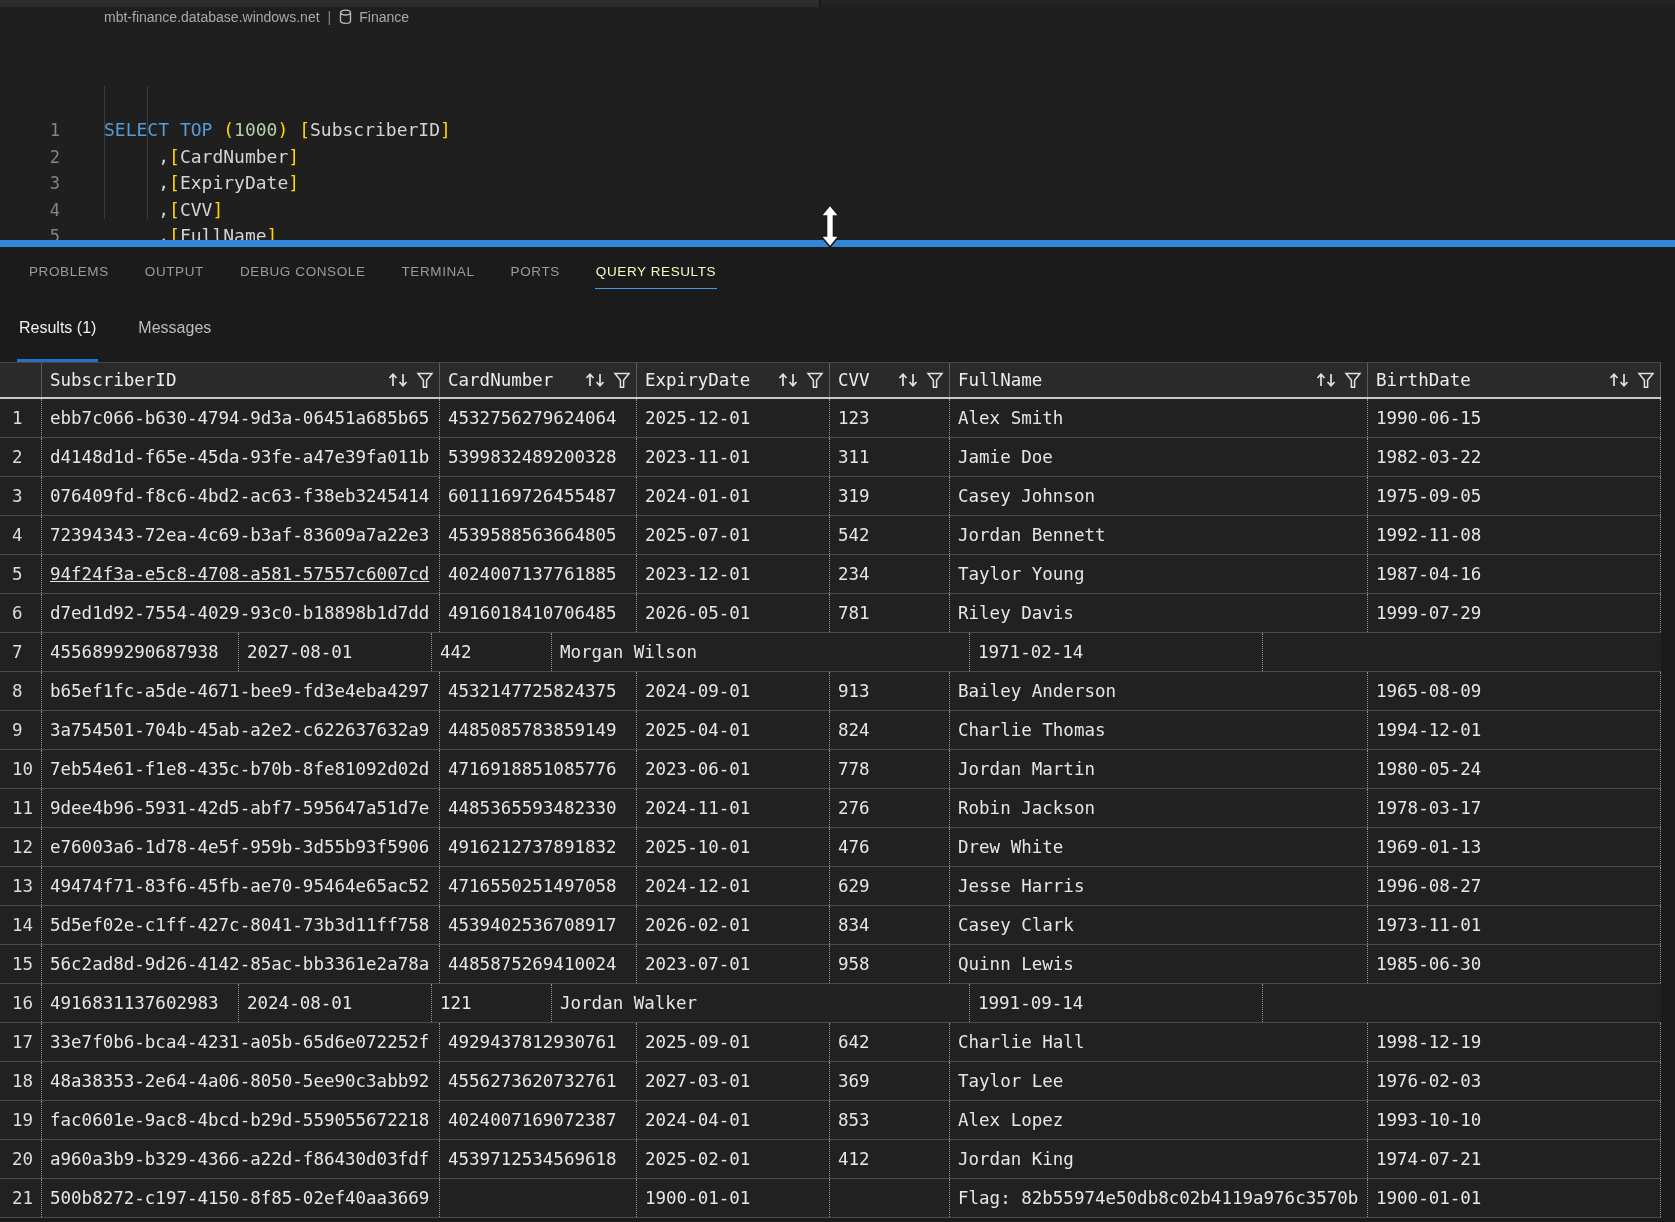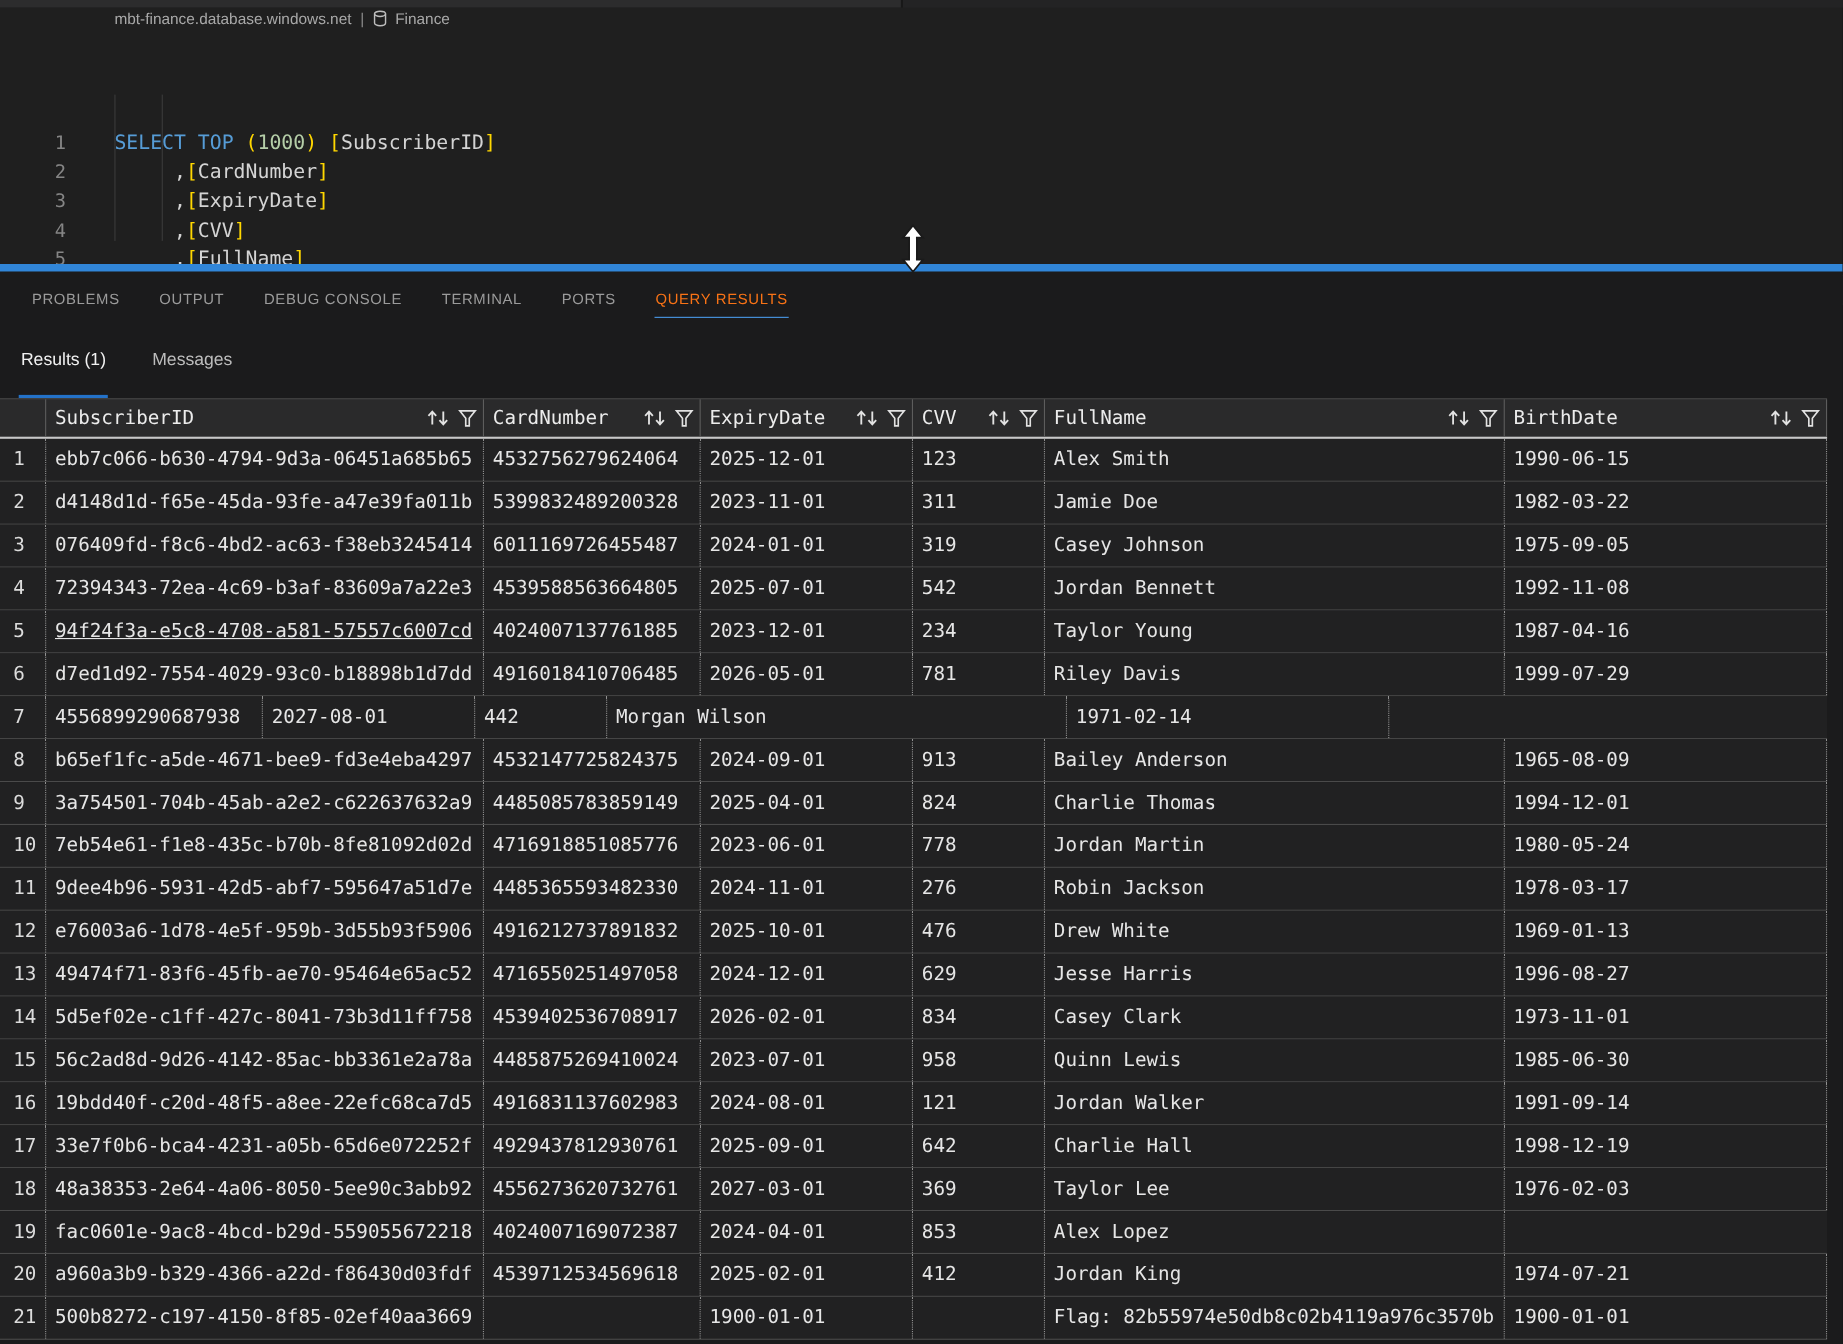--- a/index.html
+++ b/index.html
@@ -29,21 +29,21 @@
   
   .sash{position:absolute;top:240px;left:0;width:100%;height:7px;background:var(--sash);}
 
   
   .cursor{position:absolute;left:813px;top:203px;width:34px;height:46px;pointer-events:none;}
 
   
   .panel{position:absolute;top:247px;left:0;right:0;bottom:0;background:#1b1b1c;}
   .panel-tabs{position:absolute;top:2px;left:0;height:46px;display:flex;gap:34px;padding-left:28px;align-items:center;}
   .ptab{font-size:13.5px;letter-spacing:.6px;color:#9b9b9b;padding:8px 1px 9px;border-bottom:1.5px solid transparent;cursor:default;}
-  .ptab.active{color:#f97316;border-bottom-color:var(--accent);}
+  .ptab.active{color:#fef9c3;border-bottom-color:var(--accent);}
   .results-tabs{position:absolute;top:48px;left:0;display:flex;gap:38px;padding-left:17px;}
   .rtab{height:62px;margin-top:2px;display:flex;align-items:center;font-size:16px;color:#bdbdbd;border-bottom:3px solid transparent;padding:0 2px;}
   .rtab.active{color:#f1f1f1;border-bottom-color:var(--accent2);}
 
   
   .grid{position:absolute;top:115px;left:0;width:1661px;font-family:"DejaVu Sans Mono",monospace;}
   .grid-header{display:flex;height:37px;background:#2a2a2b;border-top:1px solid #454545;border-bottom:2px solid #c8c8c8;box-sizing:border-box;}
   .hcell{display:flex;align-items:center;box-sizing:border-box;padding:0 5px 0 8px;color:#ececec;font-size:17.5px;border-right:1px solid #5d5d5d;overflow:hidden;}
   .hcell .hlabel{flex:1;white-space:nowrap;overflow:hidden;}
   .hcell .hicons{display:flex;align-items:center;gap:5px;flex:none;}
@@ -316,21 +316,20 @@
             <div class="cell rownum" style="width: 42px;">15</div>
             <div class="cell" style="width: 398px;">56c2ad8d-9d26-4142-85ac-bb3361e2a78a</div>
             <div class="cell" style="width: 197px;">4485875269410024</div>
             <div class="cell" style="width: 193px;">2023-07-01</div>
             <div class="cell" style="width: 120px;">958</div>
             <div class="cell" style="width: 418px;">Quinn Lewis</div>
             <div class="cell" style="width: 293px;">1985-06-30</div>
           </div>
           <div class="grow">
             <div class="cell rownum" style="width: 42px;">16</div>
-            <div class="cell" style="width: 398px;">19bdd40f-c20d-48f5-a8ee-22efc68ca7d5</div>
             <div class="cell" style="width: 197px;">4916831137602983</div>
             <div class="cell" style="width: 193px;">2024-08-01</div>
             <div class="cell" style="width: 120px;">121</div>
             <div class="cell" style="width: 418px;">Jordan Walker</div>
             <div class="cell" style="width: 293px;">1991-09-14</div>
           </div>
           <div class="grow">
             <div class="cell rownum" style="width: 42px;">17</div>
             <div class="cell" style="width: 398px;">33e7f0b6-bca4-4231-a05b-65d6e072252f</div>
             <div class="cell" style="width: 197px;">4929437812930761</div>
@@ -348,20 +347,21 @@
             <div class="cell" style="width: 418px;">Taylor Lee</div>
             <div class="cell" style="width: 293px;">1976-02-03</div>
           </div>
           <div class="grow">
             <div class="cell rownum" style="width: 42px;">19</div>
             <div class="cell" style="width: 398px;">fac0601e-9ac8-4bcd-b29d-559055672218</div>
             <div class="cell" style="width: 197px;">4024007169072387</div>
             <div class="cell" style="width: 193px;">2024-04-01</div>
             <div class="cell" style="width: 120px;">853</div>
             <div class="cell" style="width: 418px;">Alex Lopez</div>
+            <div class="cell" style="width: 293px;">1993-10-10</div>
           </div>
           <div class="grow">
             <div class="cell rownum" style="width: 42px;">20</div>
             <div class="cell" style="width: 398px;">a960a3b9-b329-4366-a22d-f86430d03fdf</div>
             <div class="cell" style="width: 197px;">4539712534569618</div>
             <div class="cell" style="width: 193px;">2025-02-01</div>
             <div class="cell" style="width: 120px;">412</div>
             <div class="cell" style="width: 418px;">Jordan King</div>
             <div class="cell" style="width: 293px;">1974-07-21</div>
           </div>

